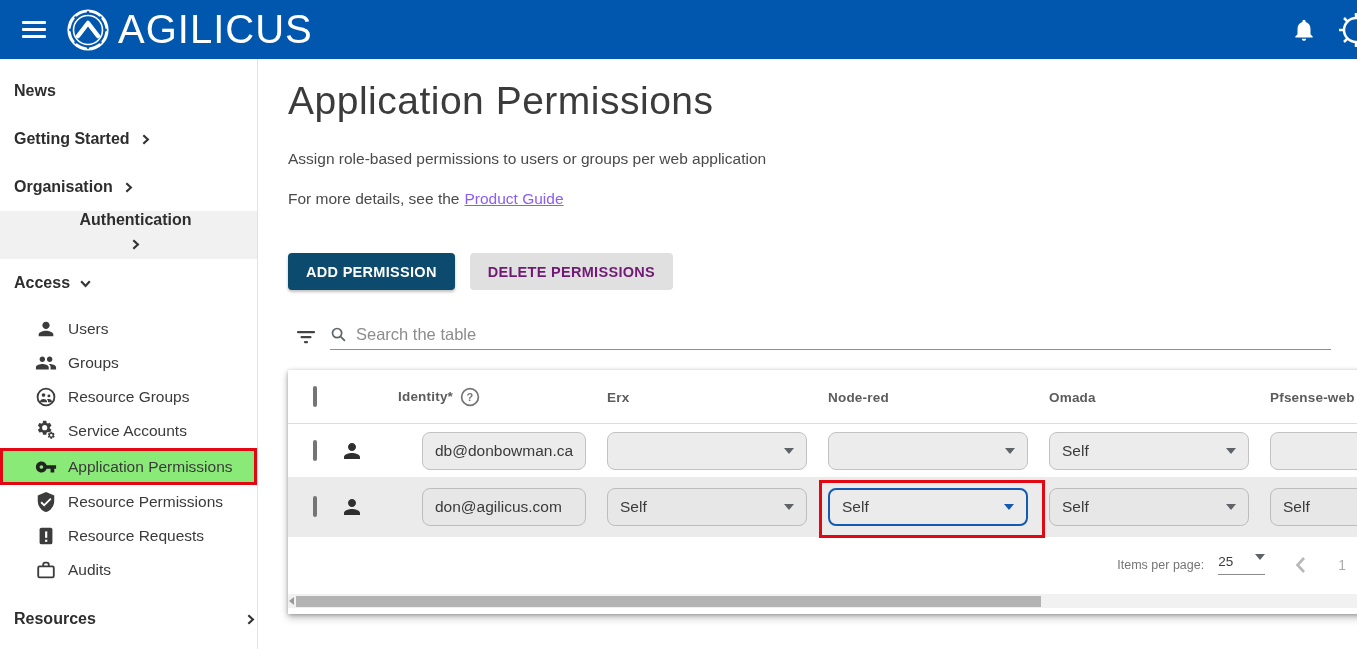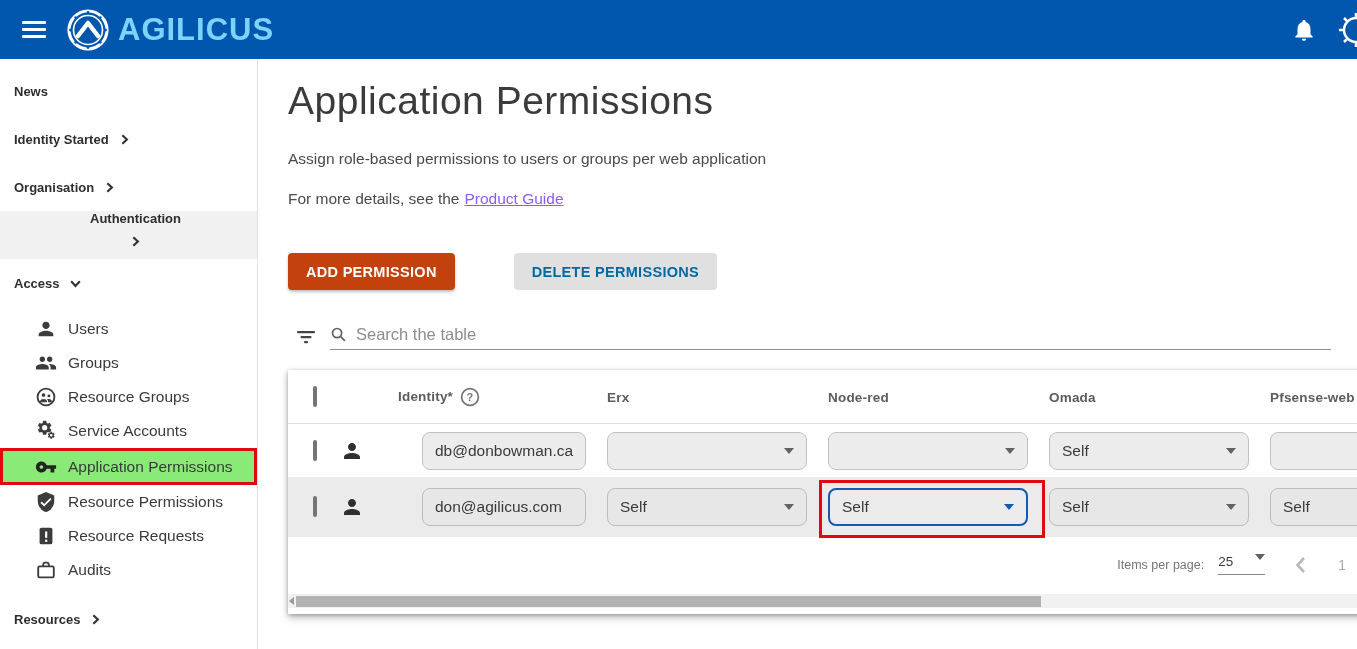--- a/index.html
+++ b/index.html
@@ -7,53 +7,53 @@
               font-family:"Liberation Sans", sans-serif; }
   body { position:relative; }
 
   
   .topbar { position:absolute; left:0; top:0; width:1357px; height:59px;
             background:#0057ad; display:flex; align-items:center; }
   .hamburger { margin-left:22px; width:26px; height:20px; display:flex; flex-direction:column;
                justify-content:center; gap:4px; cursor:pointer; }
   .hamburger span { display:block; width:24px; height:3px; background:#fff; border-radius:1px; }
   .logo-wrap { display:flex; align-items:center; margin-left:18px; gap:8px; }
-  .brand { color:#7dd3fc; font-size:31px; font-weight:700; letter-spacing:1px; }
+  .brand { color:#ffffff; font-size:40px; font-weight:400; letter-spacing:1px; }
   .topbar-spacer { flex:1; }
   .bell { margin-right:40px; }
   .helm-partial { position:absolute; right:-17px; top:12px; }
 
   
   .sidebar { position:absolute; left:0; top:59px; width:258px; height:590px;
              background:#fff; border-right:1px solid #e2e2e2; }
   .side-section { height:48px; display:flex; align-items:center; padding-left:14px;
-                  font-size:13px; font-weight:700; color:#2e2e2e; cursor:pointer; gap:9px; }
+                  font-size:16px; font-weight:700; color:#2e2e2e; cursor:pointer; gap:9px; }
   .side-section.first { margin-top:8px; }
   .side-section.hl { background:#f1f1f1;flex-direction:column; }
   .sub-list { margin-top:5px; }
   .sub-item { height:34px; display:flex; align-items:center; padding-left:34px;
               font-size:15.5px; color:#3a3a3a; cursor:pointer; gap:10px; }
   .sub-item .ic { width:24px; height:24px; display:flex; align-items:center; justify-content:center; }
   .sub-item.selected { background:#8aea78; border:3px solid #e30613; padding-left:31px; height:37px; }
-  .side-resources { margin-top:8px; }
+  .side-resources { margin-top:8px;justify-content:space-between; }
 
   
   .main { position:absolute; left:259px; top:59px; width:1098px; height:590px;
           background:#fff; overflow:hidden; }
   .page-title { position:absolute; left:29px; top:20px; font-size:39px; font-weight:400;
                 color:#3b3b3b; letter-spacing:0.5px; }
   .subtitle { position:absolute; left:29px; top:91px; font-size:15.5px; color:#4a4a4a; }
   .details { position:absolute; left:29px; top:131px; font-size:15.5px; color:#4a4a4a; }
   .details a { color:#8b5cf6; text-decoration:underline; margin-left:5px; cursor:pointer; }
 
   .btn-row { position:absolute; left:29px; top:194px; display:flex; gap:15px; }
   .btn { height:37px; padding:0 18px; border:none; border-radius:4px; font-size:14.5px;
          font-weight:700; letter-spacing:0.3px; font-family:"Liberation Sans",sans-serif; }
-  .btn-primary { background:#c2410c; color:#fff; box-shadow:0 2px 3px rgba(0,0,0,.25); cursor:pointer; }
-  .btn-disabled { background:#e0e0e0; color:#0369a1; cursor:default;margin-left:44px; }
+  .btn-primary { background:#0c4a6e; color:#fff; box-shadow:0 2px 3px rgba(0,0,0,.25); cursor:pointer; }
+  .btn-disabled { background:#e0e0e0; color:#701a75; cursor:default; }
 
   .search-row { position:absolute; left:29px; top:258px; width:1043px; height:33px;
                 display:flex; align-items:flex-end; }
   .filter-ic { margin:0 14px 6px 8px; cursor:pointer; }
   .search-line { flex:1; display:flex; align-items:center; border-bottom:1px solid #8f8f8f;
                  padding-bottom:5px; gap:9px; }
   .search-line input { border:none; outline:none; flex:1; font-size:16.5px; color:#3a3a3a;
                        font-family:"Liberation Sans",sans-serif; background:transparent; }
   .search-line input::placeholder { color:#8c8c8c; }
 
@@ -158,21 +158,21 @@
       </g>
     </svg>
   </div>
 </header>
 
 <nav class="sidebar">
   <div class="side-section first">
     <span>News</span>
   </div>
   <div class="side-section">
-    <span>Identity Started</span>
+    <span>Getting Started</span>
     <svg width="13" height="13" viewBox="0 0 12 12">
         <path d="M4 2l4.2 4L4 10" stroke="#333" stroke-width="2" fill="none"></path>
       </svg>
   </div>
   <div class="side-section">
     <span>Organisation</span>
     <svg width="13" height="13" viewBox="0 0 12 12">
         <path d="M4 2l4.2 4L4 10" stroke="#333" stroke-width="2" fill="none"></path>
       </svg>
   </div>

